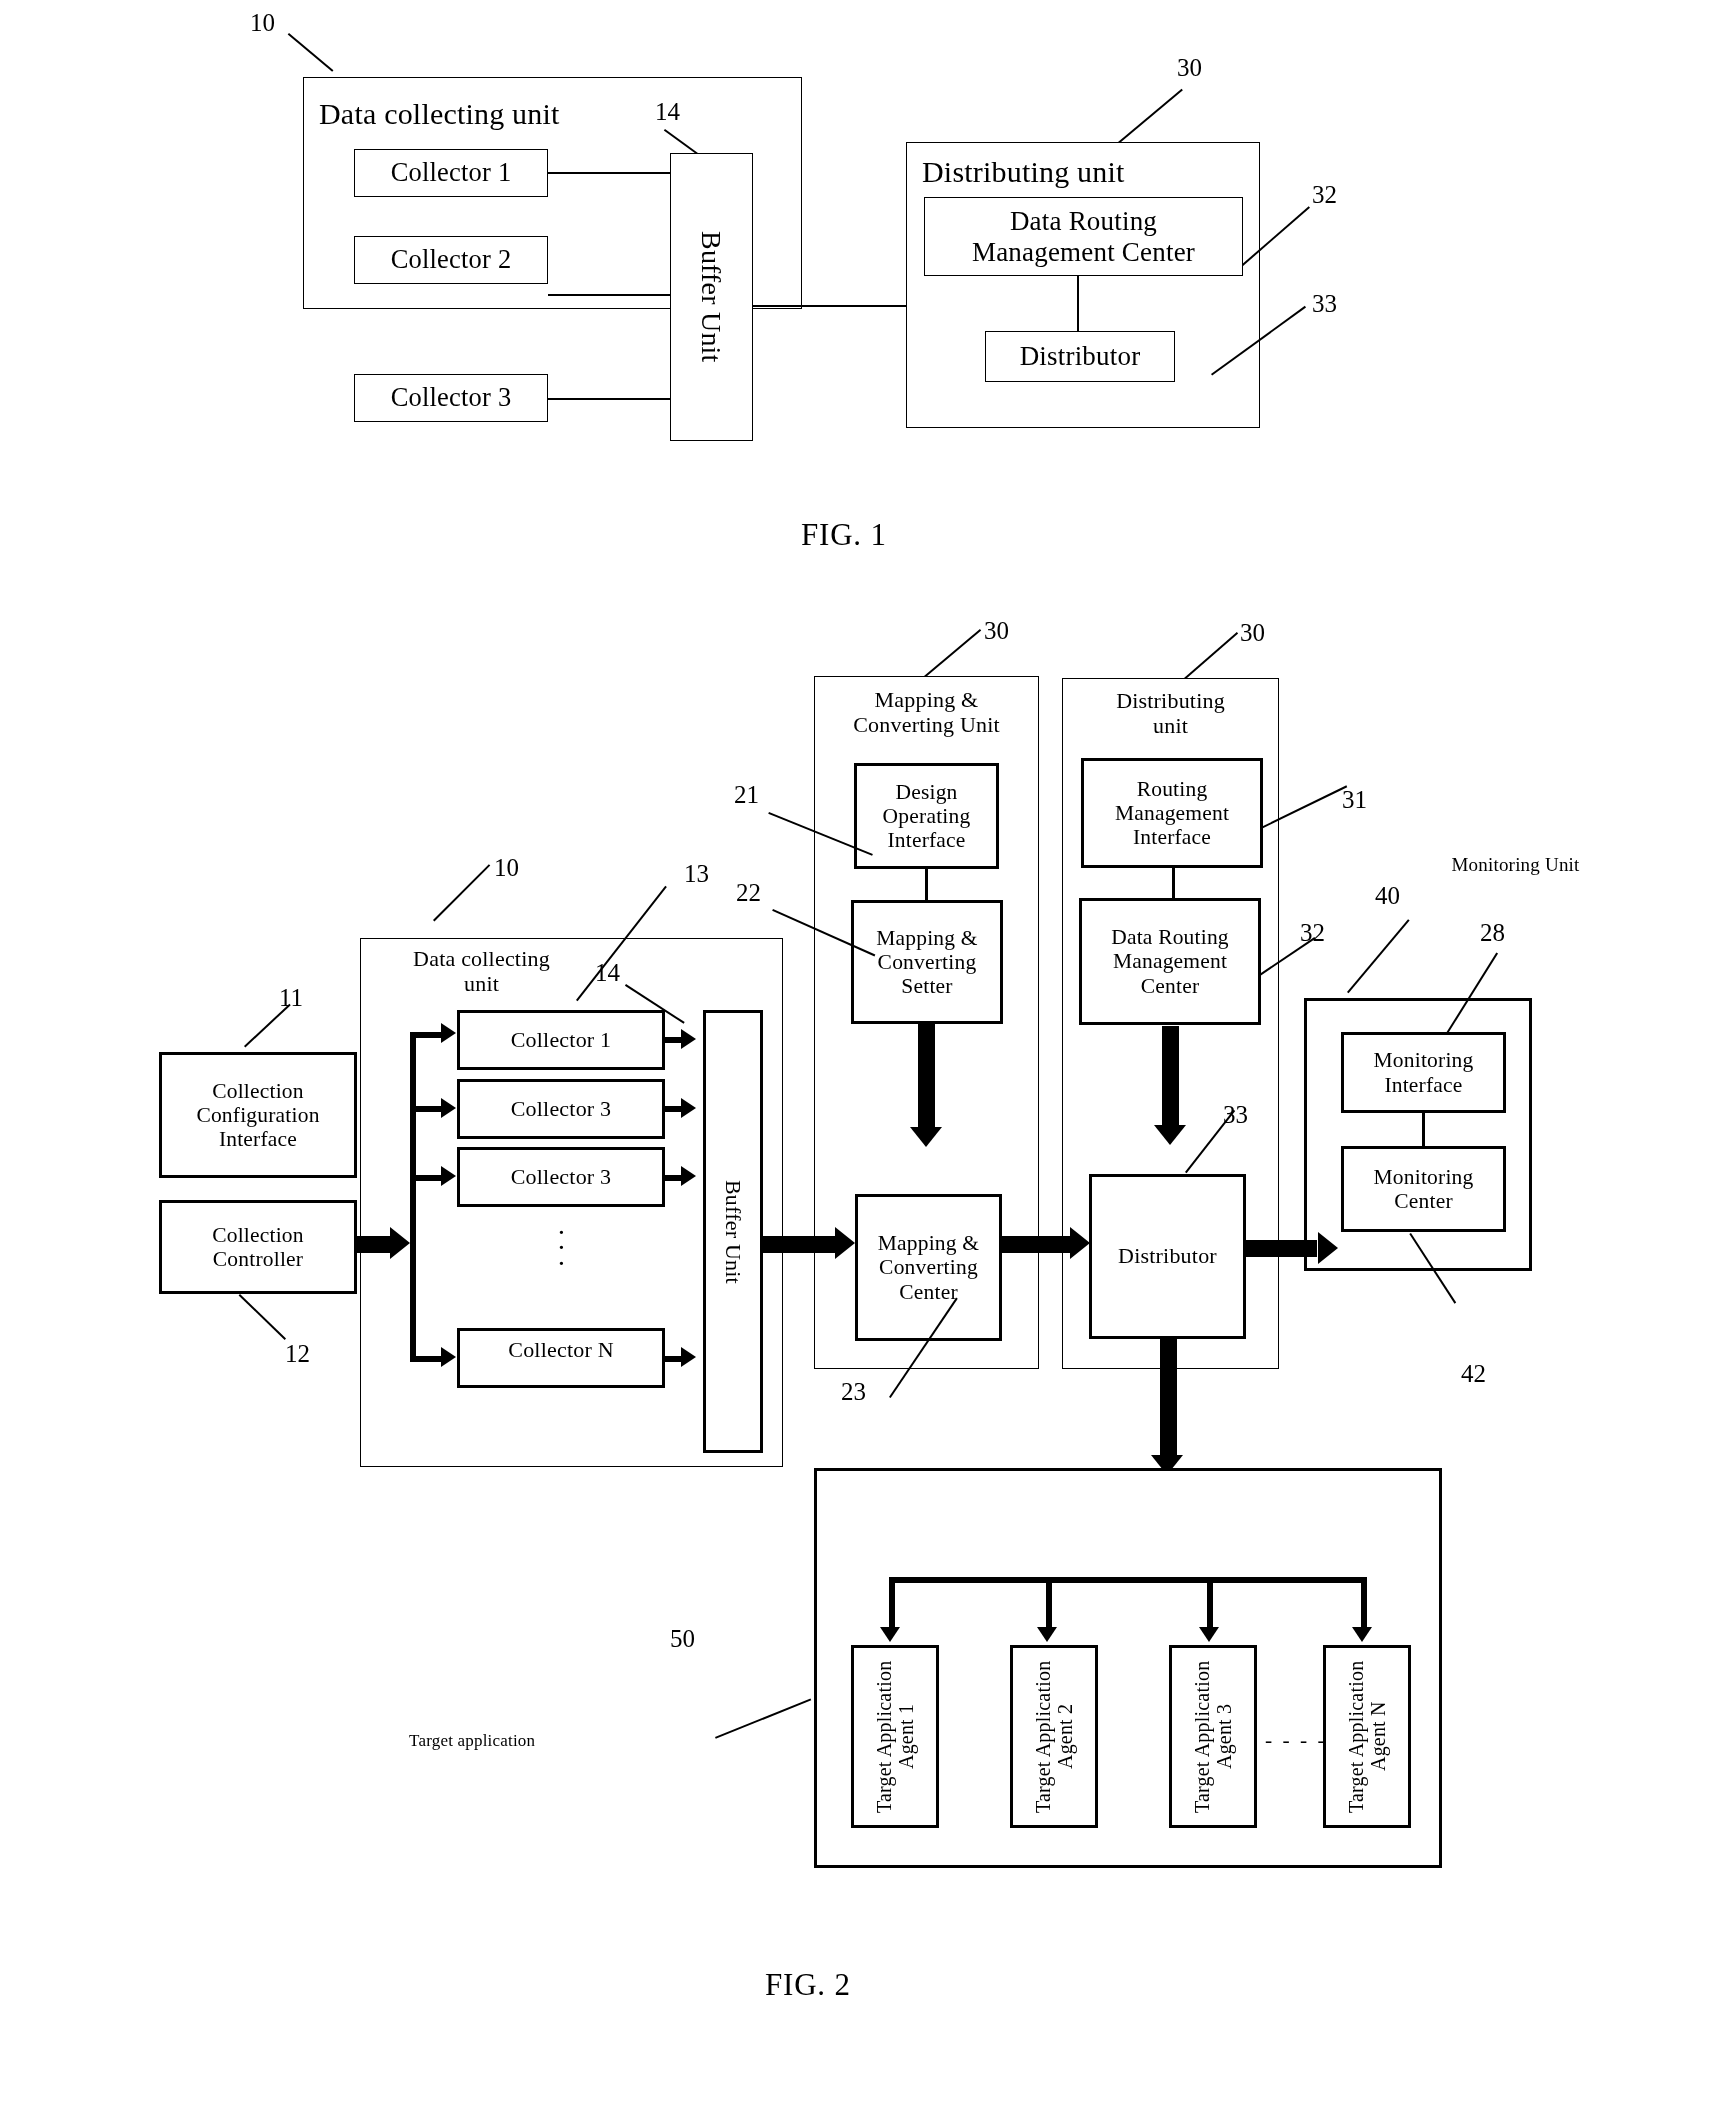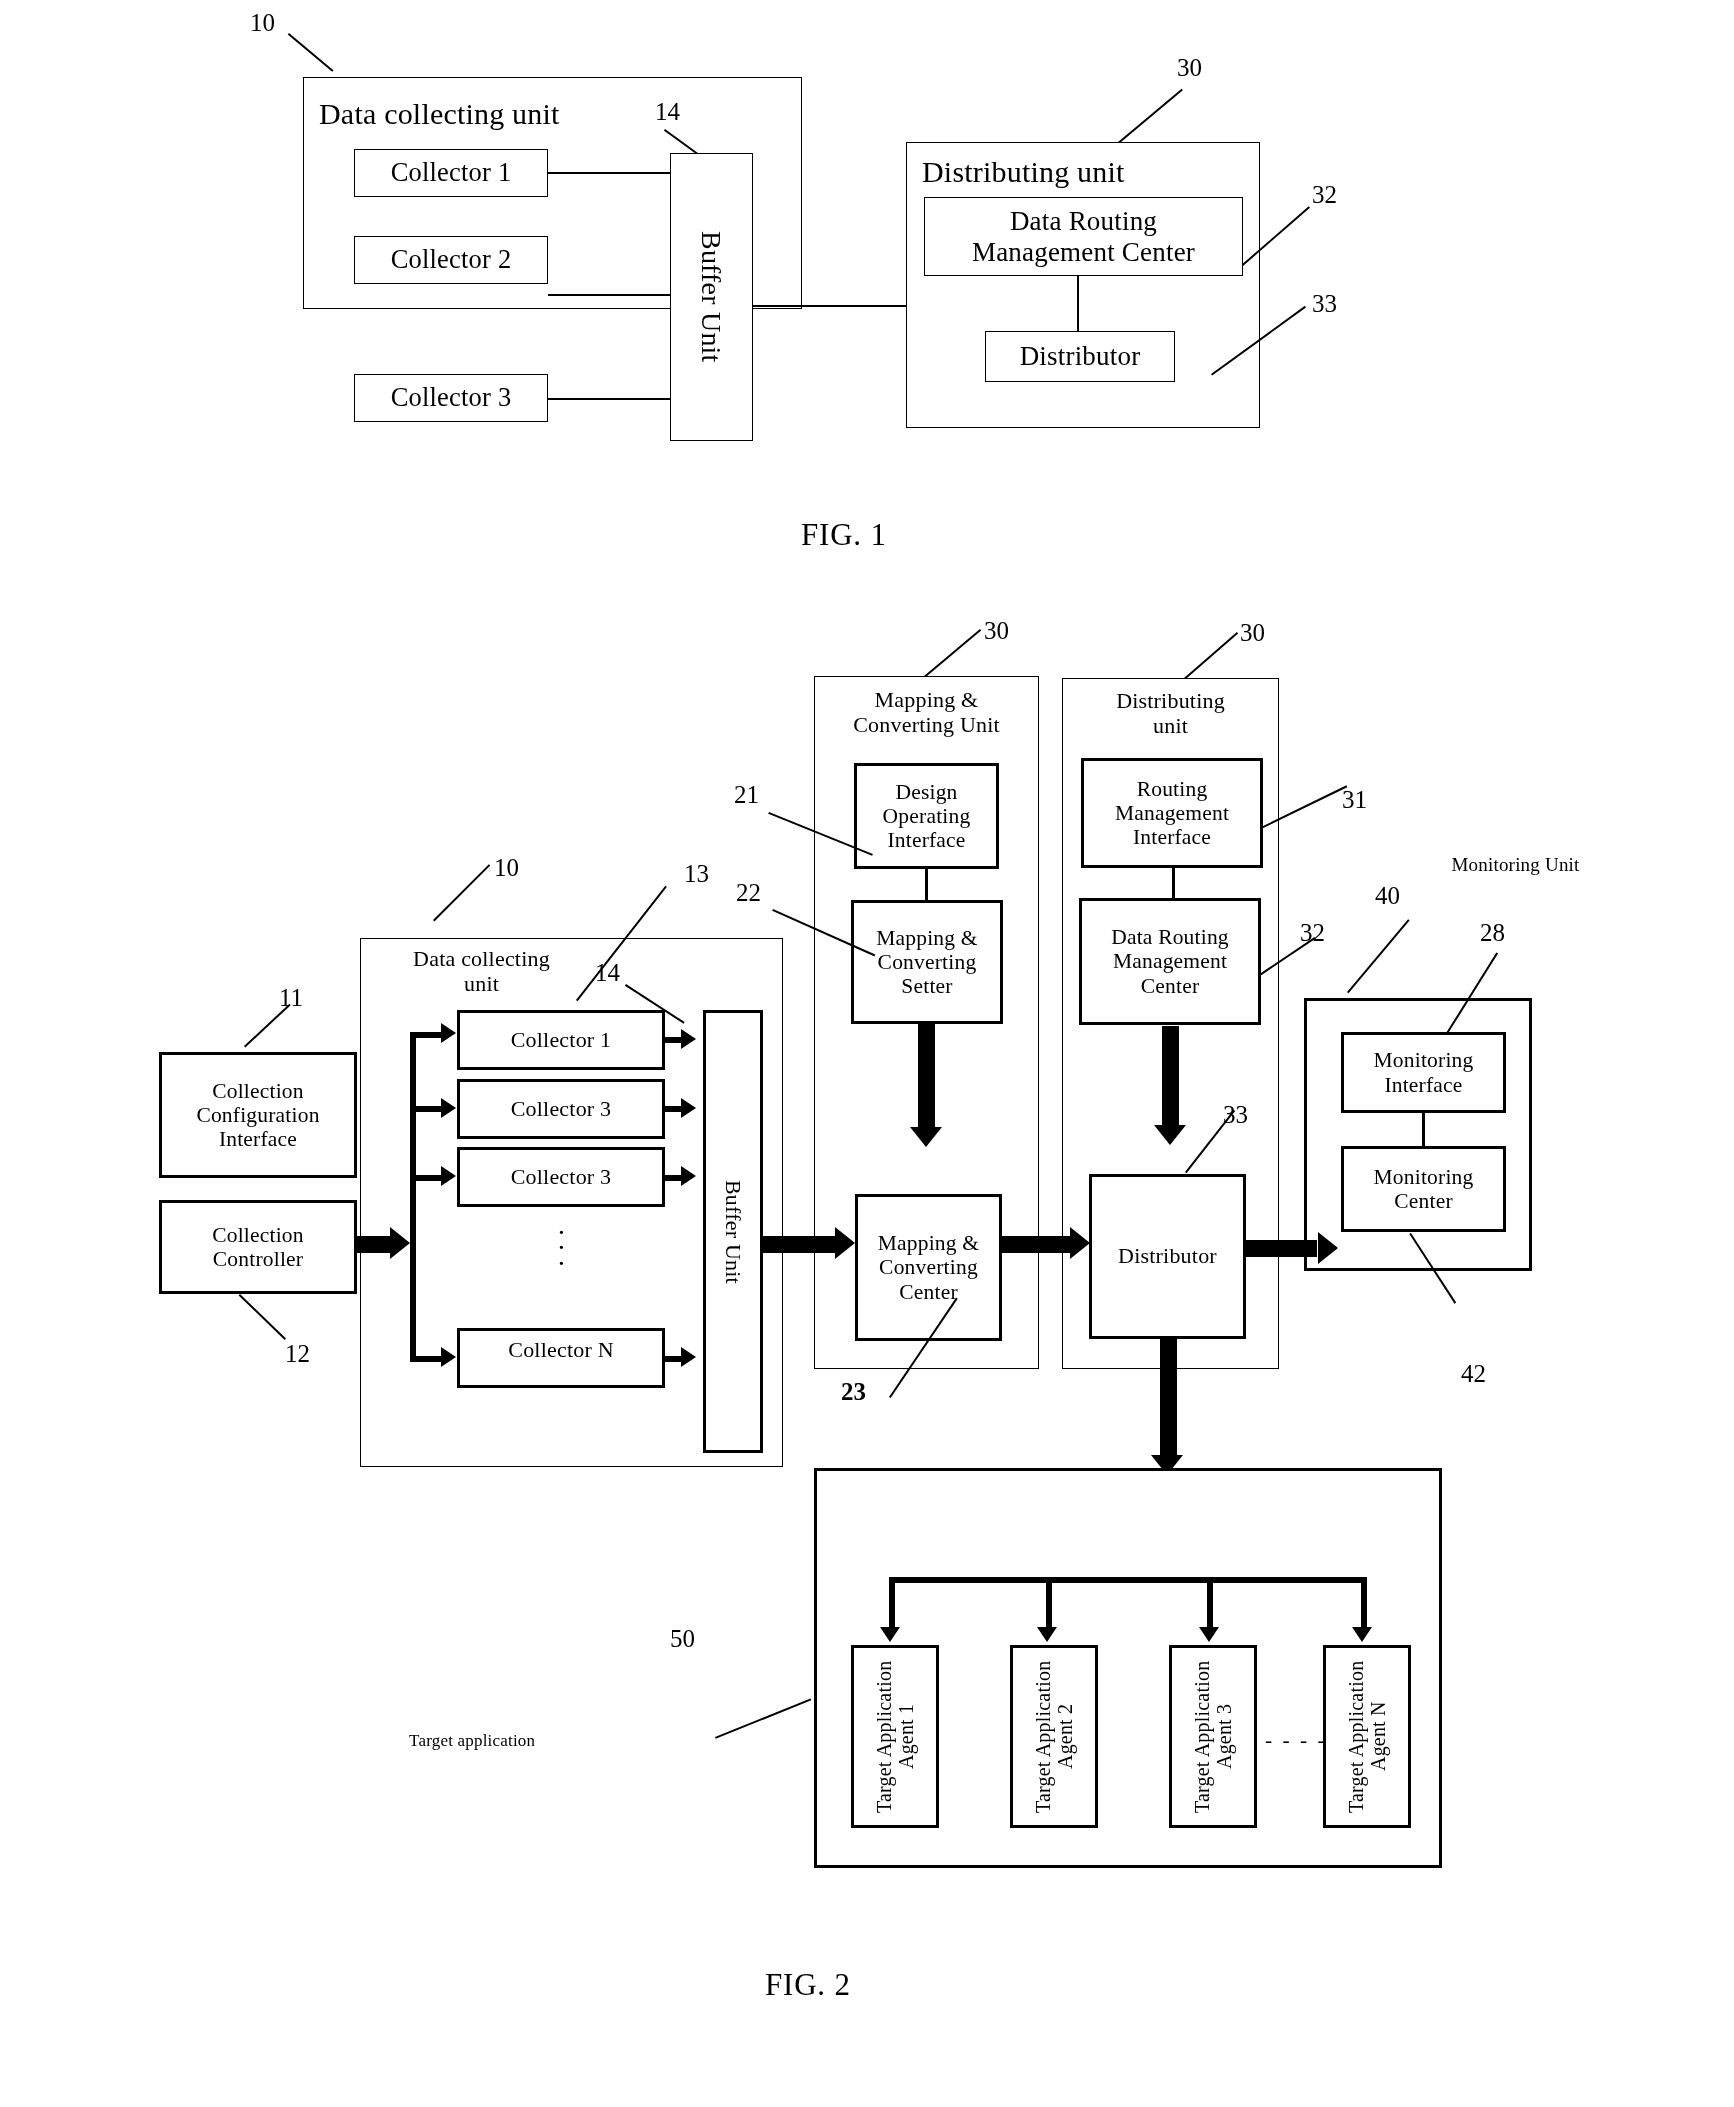--- a/index.html
+++ b/index.html
@@ -213,21 +213,21 @@
     <div class="leader" style="left:773px; top:909px; width:112px; transform:rotate(24deg);"></div>
 
     <div class="fat-v" style="left:918px; top:1024px; height:103px;"></div>
     <div class="arr-d" style="left:910px; top:1127px;"></div>
 
     <div class="box thick" style="left:855px; top:1194px; width:147px; height:147px;"></div>
     <div class="lbl" style="left:855px; top:1194px; width:147px; height:147px; font-size:21.5px;">Mapping &amp;
 Converting
 Center</div>
 
-    <div class="refnum" style="left:841px; top:1379px;font-weight:bold;">23</div>
+    <div class="refnum" style="left:841px; top:1379px;">23</div>
     <div class="leader" style="left:889px; top:1397px; width:120px; transform:rotate(-56deg);"></div>
 
     <div class="refnum" style="left:1240px; top:620px;">30</div>
     <div class="leader" style="left:1184px; top:678px; width:70px; transform:rotate(-41deg);"></div>
 
     <div class="box thin" style="left:1062px; top:678px; width:217px; height:691px;"></div>
     <div class="lbl" style="left:1062px; top:684px; width:217px; height:60px; font-size:22px;">Distributing
 unit</div>
 
     <div class="box thick" style="left:1081px; top:758px; width:182px; height:110px;"></div>

